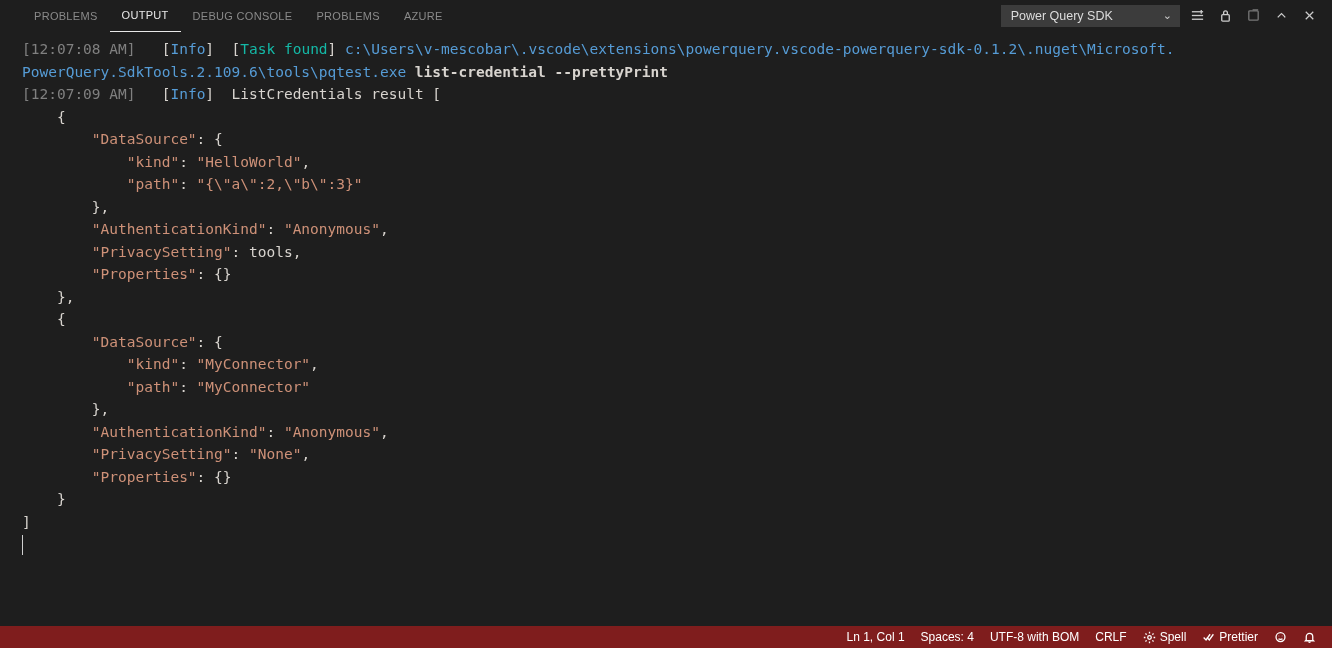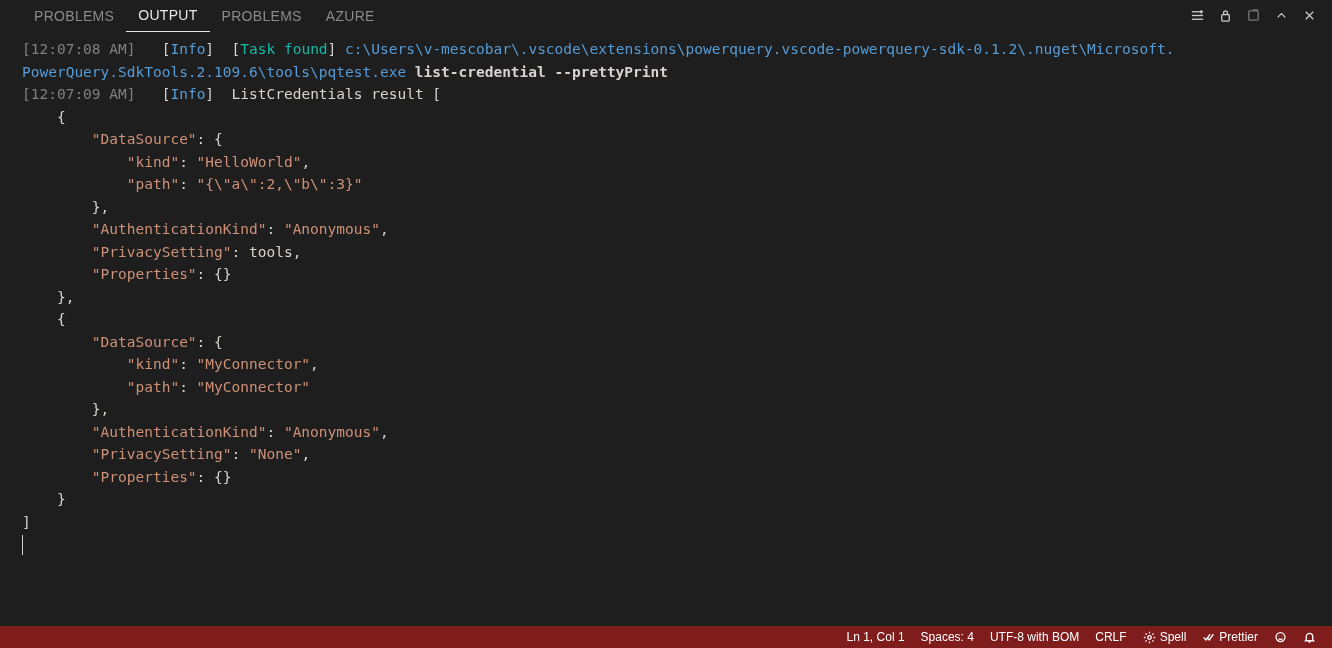--- a/index.html
+++ b/index.html
@@ -14,21 +14,21 @@
   }
   
   .panel-tabs {
     display:flex; align-items:center;
     height:32px;
     padding-left:22px;
     gap:0;
     border-bottom:1px solid rgba(0,0,0,0);
   }
   .panel-tab {
-    font-size:14px;
+    font-size:11px;
     color:#8a8a8a;
     padding:0 12px;
     height:32px;
     display:flex; align-items:center;
     letter-spacing:.3px;
     cursor:pointer;
   }
   .panel-tab.active {
     color:#e8e8e8;
     border-bottom:1px solid #e8e8e8;
@@ -98,24 +98,29 @@
     cursor:pointer;
   }
   .sb-item svg { width:13px; height:13px; stroke:#fff; fill:none; stroke-width:1.6; }
 </style>
 </head>
 <body>
 
 <div class="panel-tabs">
   <div class="panel-tab">PROBLEMS</div>
   <div class="panel-tab active">OUTPUT</div>
+  <div class="panel-tab">DEBUG CONSOLE</div>
   <div class="panel-tab">PROBLEMS</div>
   <div class="panel-tab">AZURE</div>
 
   <div class="panel-toolbar">
+    <div class="dropdown">
+      <span>Power Query SDK</span>
+      <span class="chev">⌄</span>
+    </div>
     <div class="tb-icon">
       <svg viewBox="0 0 16 16">
           <line x1="2" y1="4" x2="14" y2="4"></line>
           <line x1="2" y1="8" x2="14" y2="8"></line>
           <line x1="2" y1="12" x2="14" y2="12"></line>
           <line x1="12" y1="2" x2="12" y2="6"></line>
         </svg>
     </div>
     <div class="tb-icon">
       <svg viewBox="0 0 16 16">

